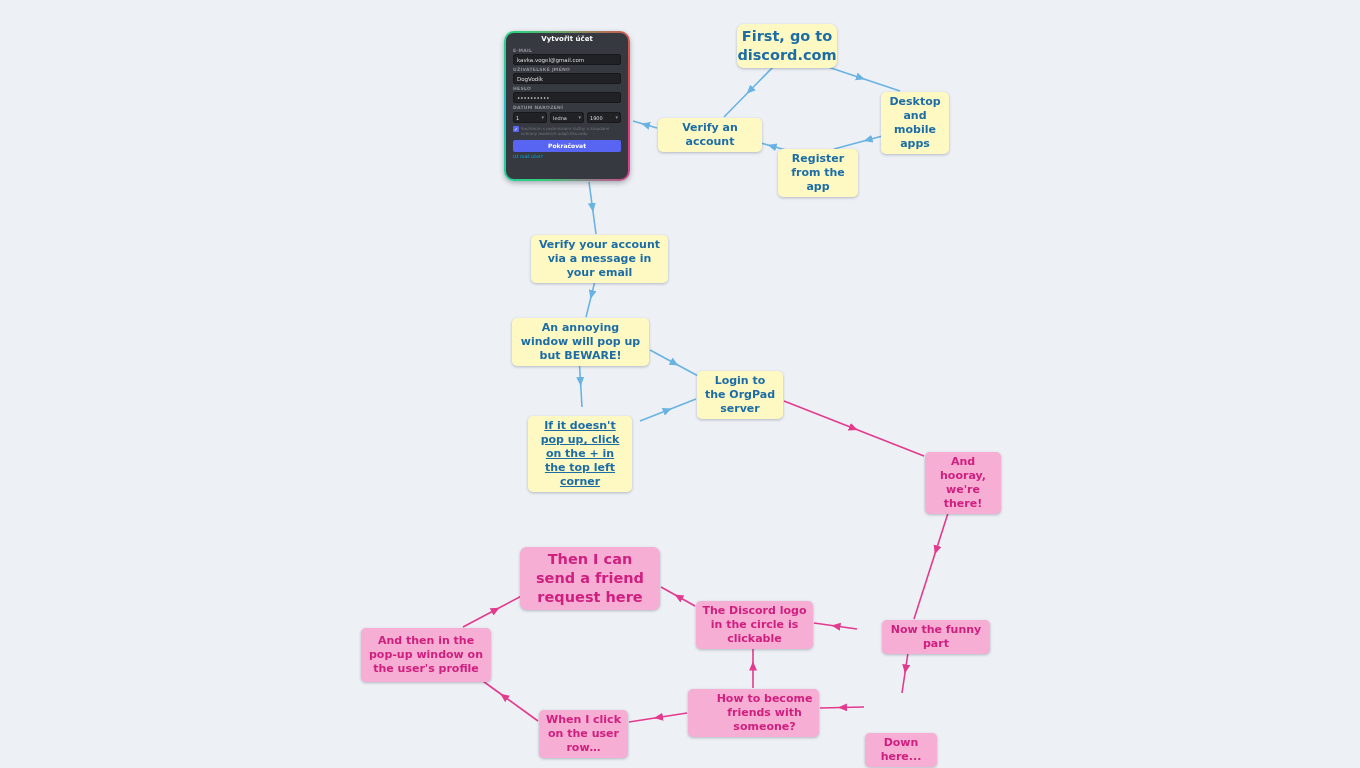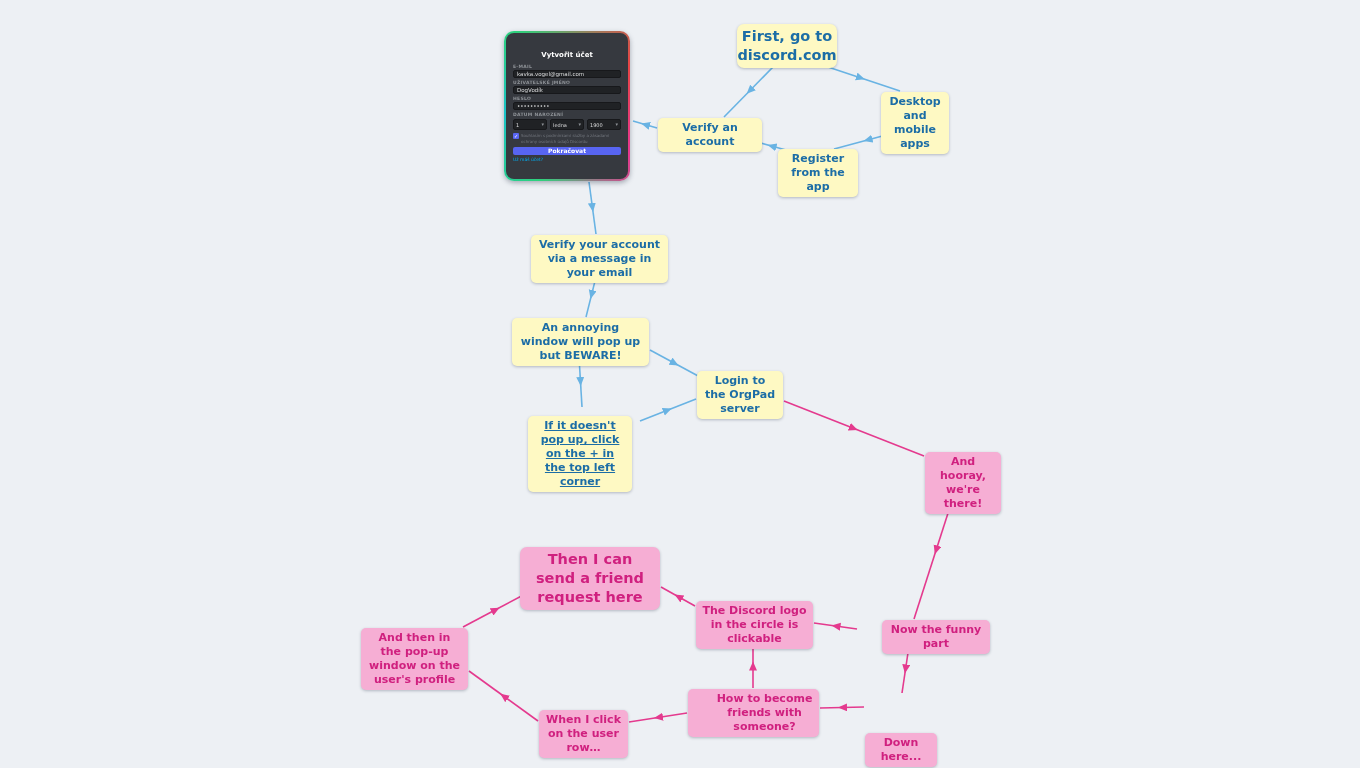--- a/index.html
+++ b/index.html
@@ -29,21 +29,21 @@
   
   .shot-border{
     position:absolute;left:504px;top:31px;width:126px;height:150px;
     box-sizing:border-box;border-radius:10px;padding:2px;
     background:conic-gradient(from 200deg,#2fd17c,#19c3c9,#2fd17c 35%,#e84545 60%,#e8368f 80%,#2fd17c);
     box-shadow:0 2px 5px rgba(30,40,60,.35);
     cursor:pointer;
   }
   .shot{
     width:100%;height:100%;box-sizing:border-box;border-radius:8px;
-    background:#36393f;padding:17px 7px;display:flex;flex-direction:column;
+    background:#36393f;padding:1px 7px;display:flex;flex-direction:column;
   }
   .shot-title{color:#ffffff;font-weight:700;font-size:7px;text-align:center;margin:1px 0 3px;}
   .f-label{color:#8e9297;font-size:4.5px;font-weight:700;letter-spacing:.3px;margin:2px 0 1px;text-transform:uppercase;}
   .f-input{
     background:#202225;border:1px solid #17181b;border-radius:2px;
     height:9px;font-size:5.5px;color:#dcddde;padding:0 3px;
     display:flex;align-items:center;overflow:hidden;white-space:nowrap;
   }
   .dob-row{display:flex;gap:3px;margin-top:1px;}
   .f-select{
@@ -108,21 +108,21 @@
       <div class="node blue" style="left: 658px; top: 118px; width: 104px; min-height: 23px;">Verify an account</div>
       <div class="node blue" style="left: 778px; top: 149px; width: 80px; min-height: 36px;">Register from the app</div>
       <div class="node blue" style="left: 531px; top: 235px; width: 137px; min-height: 37px;">Verify your account via a message in your email</div>
       <div class="node blue" style="left: 512px; top: 318px; width: 137px; min-height: 38px;">An annoying window will pop up but BEWARE!</div>
       <div class="node blue" style="left: 697px; top: 371px; width: 86px; min-height: 37px;">Login to the OrgPad server</div>
       <div class="node blue" style="left: 528px; top: 416px; width: 104px; min-height: 58px; text-decoration: underline;">If it doesn't pop up, click on the + in the top left corner</div>
       <div class="node pink" style="left: 925px; top: 445px; width: 76px; min-height: 36px; margin-top: 7px;">And hooray, we're there!</div>
       <div class="node pink large" style="left: 520px; top: 547px; width: 140px; min-height: 44px;">Then I can send a friend request here</div>
       <div class="node pink" style="left: 696px; top: 601px; width: 117px; min-height: 40px;">The Discord logo in the circle is clickable</div>
       <div class="node pink" style="left: 882px; top: 620px; width: 108px; min-height: 25px;">Now the funny part</div>
-      <div class="node pink" style="left: 361px; top: 628px; width: 107px; min-height: 54px;">And then in the pop-up window on the user's profile</div>
+      <div class="node pink" style="left: 361px; top: 628px; width: 130px; min-height: 54px;">And then in the pop-up window on the user's profile</div>
       <div class="node pink" style="left: 688px; top: 689px; width: 131px; min-height: 39px; padding-left: 28px;">How to become friends with someone?</div>
       <div class="node pink" style="left: 865px; top: 694px; width: 72px; min-height: 25px; margin-top: 39px;">Down here...</div>
       <div class="node pink" style="left: 539px; top: 710px; width: 89px; min-height: 38px;">When I click on the user row…</div>
     </div>
 
   <div class="shot-border">
     <div class="shot">
       <div class="shot-title">Vytvořit účet</div>
 
       <div class="f-label">E-MAIL</div>

